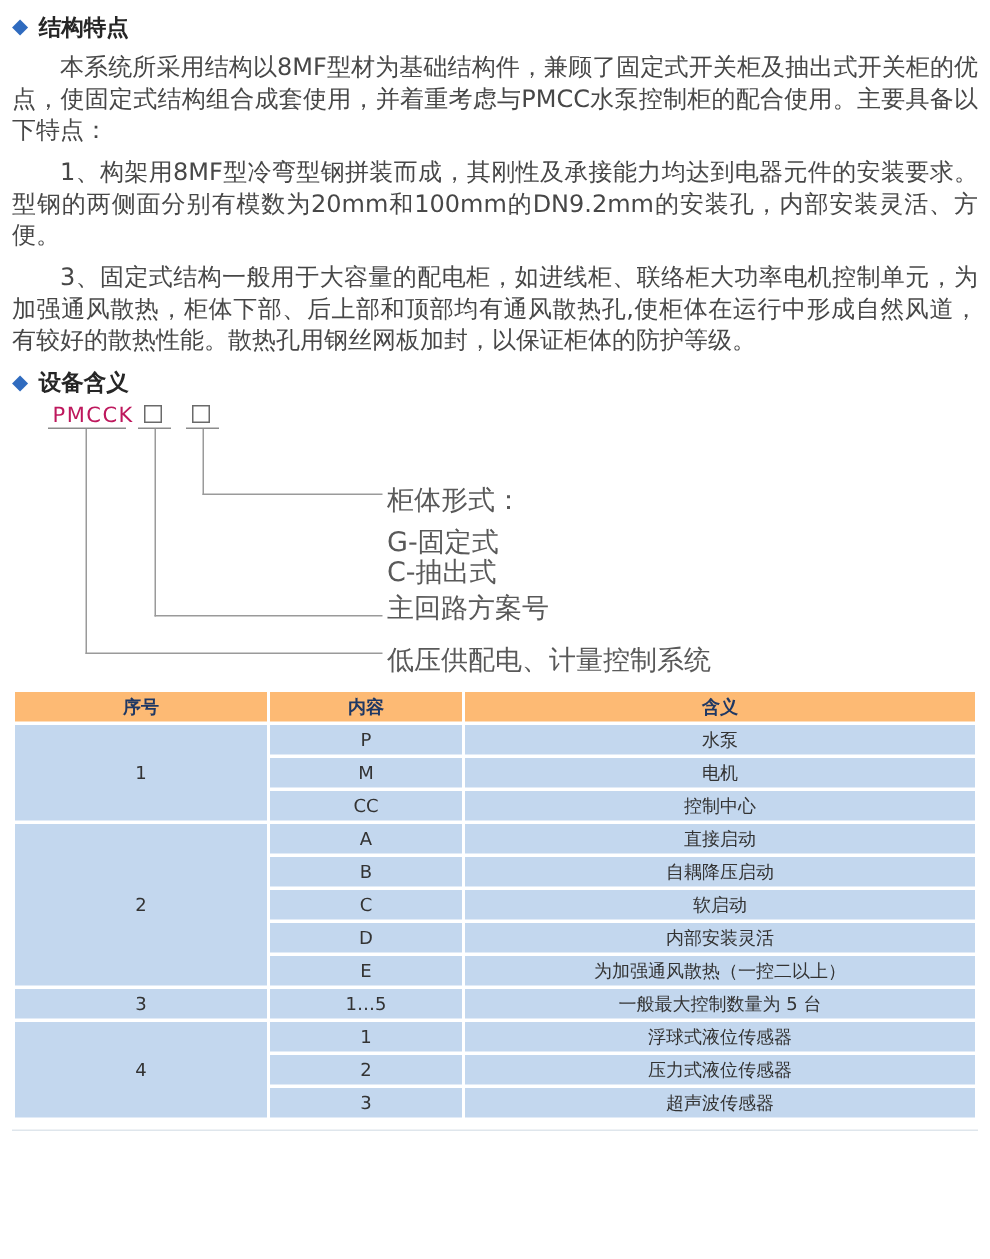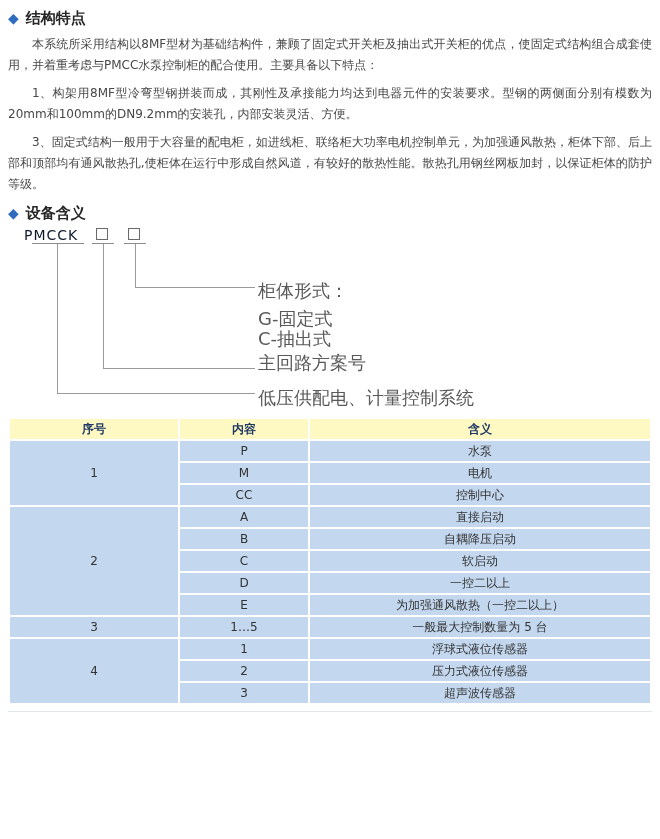--- a/index.html
+++ b/index.html
@@ -24,40 +24,40 @@
     color: #262626;
   }
   .diamond {
     color: #2f6bbf;
     font-size: 14px;
     line-height: 14px;
     font-weight: normal;
   }
   .para {
     margin: 0 0 7px 0;
-    font-size: 12px;
+    font-size: 16px;
     line-height: 21px;
     color: #474747;
     text-indent: 2em;
     text-align: justify;
   }
   .heading-2 { margin-top: 8px; margin-bottom: 4px; }
 
   
   .diagram {
     position: relative;
     height: 190px;
     margin: 0;
   }
   .code-text {
     position: absolute;
-    left: 16px; top: 0;
+    left: 27px; top: 0;
     font-size: 14px;
     letter-spacing: 1px;
-    color: #0f172a;
+    color: #be185d;
   }
   .code-box {
     position: absolute;
     top: 1px;
     width: 10px; height: 10px;
     border: 1.5px solid #6a6a6a;
     background: #ffffff;
   }
   .box-1 { left: 88px; }
   .box-2 { left: 120px; }
@@ -101,21 +101,21 @@
     text-align: center;
     vertical-align: middle;
     font-size: 12px;
     height: 20px;
     line-height: 20px;
     padding: 0 4px;
     overflow: hidden;
     white-space: nowrap;
   }
   .meaning-table th {
-    background: #fef9c3;
+    background: #fdba74;
     color: #1f3864;
     font-weight: bold;
   }
   .meaning-table td {
     background: #c3d7ee;
     color: #333333;
   }
   .bottom-rule {
     margin-top: 6px;
     border-top: 1px solid #dfe6ec;
@@ -195,21 +195,21 @@
         <tr>
           <td>B</td>
           <td>自耦降压启动</td>
         </tr>
         <tr>
           <td>C</td>
           <td>软启动</td>
         </tr>
         <tr>
           <td>D</td>
-          <td>一控二以上</td>
+          <td>内部安装灵活</td>
         </tr>
         <tr>
           <td>E</td>
           <td>为加强通风散热（一控二以上）</td>
         </tr>
         <tr>
           <td rowspan="1">3</td>
           <td>1…5</td>
           <td>一般最大控制数量为 5 台</td>
         </tr>

